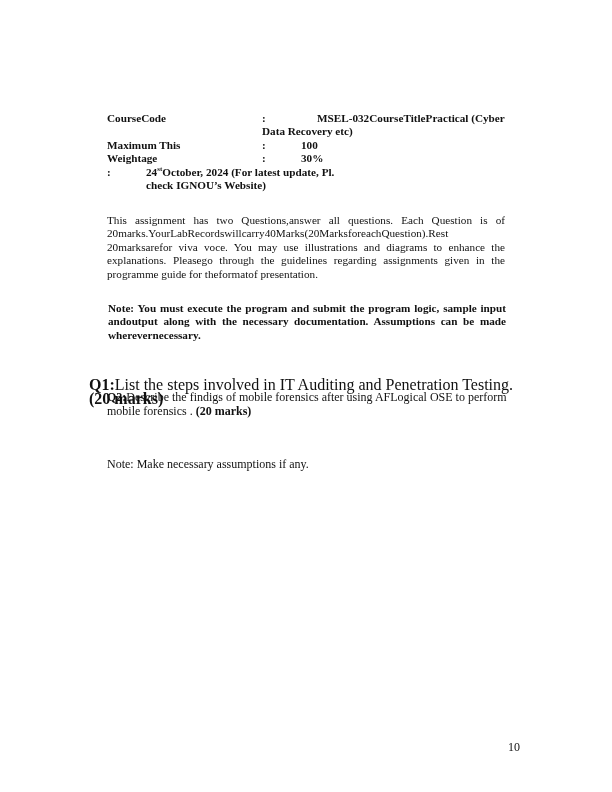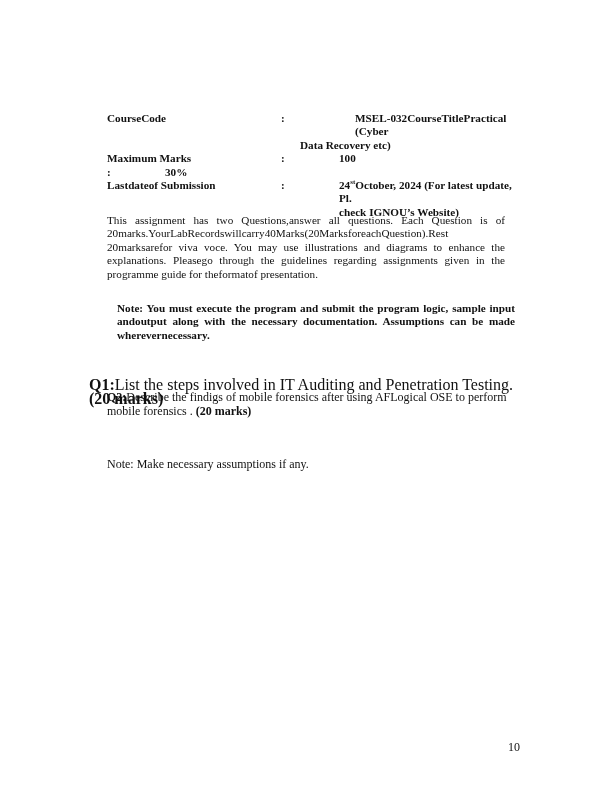--- a/index.html
+++ b/index.html
@@ -1,55 +1,55 @@
 <!DOCTYPE html>
 <html><head>
   <meta charset="utf-8">
   <style>
     html, body { margin: 0; padding: 0; background: #ffffff; }
     body { width: 612px; height: 792px; position: relative; overflow: hidden;
            font-family: "Liberation Serif", "DejaVu Serif", serif; color: #111; }
     .b { font-weight: bold; }
     .meta { position: absolute; left: 107px; top: 112px; width: 410px; font-size: 11.2px; line-height: 13.4px; font-weight: bold; }
-    .row { display: flex; gap: 19px; }
+    .row { display: flex; }
     .lbl { width: 155px; flex: none; }
     .colon { width: 39px; flex: none; }
     .val { flex: 1; }
     .val .indent { padding-left: 16px; }
     .intro { position: absolute; left: 107px; top: 214px; width: 398px; font-size: 11.2px; line-height: 13.4px; font-weight: normal; text-align: justify; }
-    .note1 { position: absolute; left: 117px; top: 302px; width: 398px; font-size: 11.2px; line-height: 13.4px; font-weight: bold; text-align: justify; }
+    .note1 { position: absolute; left: 108px; top: 302px; width: 398px; font-size: 11.2px; line-height: 13.4px; font-weight: bold; text-align: justify; }
     .q1 { position: absolute; left: 89px; top: 378px; width: 430px; font-size: 16px; line-height: 14px; }
     .q2 { position: absolute; left: 107px; top: 390px; width: 410px; font-size: 12px; line-height: 14px; }
     .note2 { position: absolute; left: 107px; top: 457px; width: 410px; font-size: 12px; line-height: 14px; }
     .pageno { position: absolute; left: 508px; top: 740px; font-size: 12px; }
     sup { font-size: 7px; line-height: 0; }
   </style>
 </head>
 <body>
 
 <div class="meta">
   <div class="row">
     <div class="lbl">CourseCode</div>
     <div class="colon">:</div>
     <div class="val" style="margin-left:-39px;">
       <div class="indent" style="padding-left:55px;">MSEL-032CourseTitlePractical (Cyber</div>
       <div>Data Recovery etc)</div>
     </div>
   </div>
   <div class="row">
-    <div class="lbl">Maximum Marks</div>
+    <div class="lbl">Maximum This</div>
     <div class="colon">:</div>
     <div class="val">100</div>
   </div>
   <div class="row">
+    <div class="lbl">Weightage</div>
     <div class="colon">:</div>
     <div class="val">30%</div>
   </div>
   <div class="row">
-    <div class="lbl">Lastdateof Submission</div>
     <div class="colon">:</div>
     <div class="val">
       <div><span>24</span><sup>st</sup><span>October, 2024 (For latest update, Pl.</span></div>
       <div>check IGNOU’s Website)</div>
     </div>
   </div>
 </div>
 
 <p class="intro" style="margin:0;">This assignment has two Questions,answer all questions. Each Question is of 20marks.YourLabRecordswillcarry40Marks(20MarksforeachQuestion).Rest 20marksarefor viva voce. You may use illustrations and diagrams to enhance the explanations. Pleasego through the guidelines regarding assignments given in the programme guide for theformatof presentation.</p>
 

